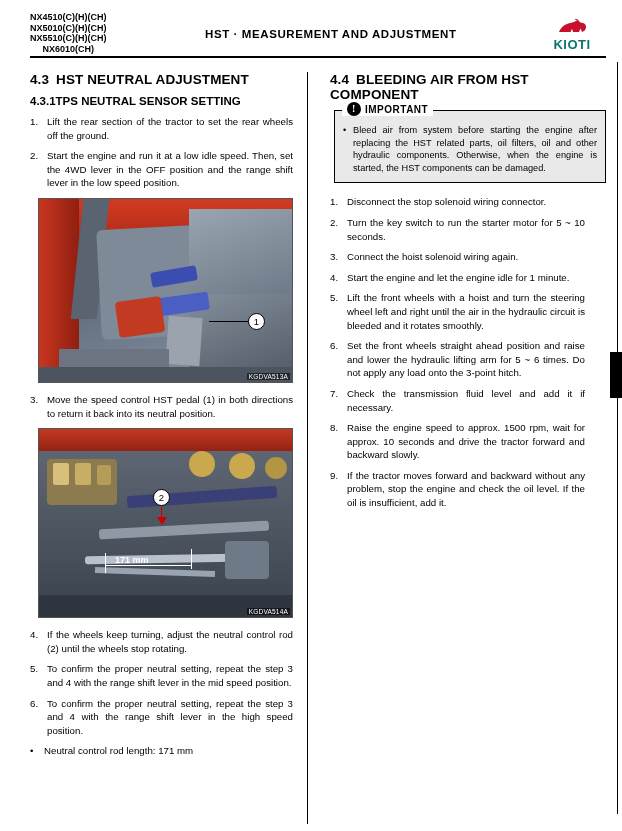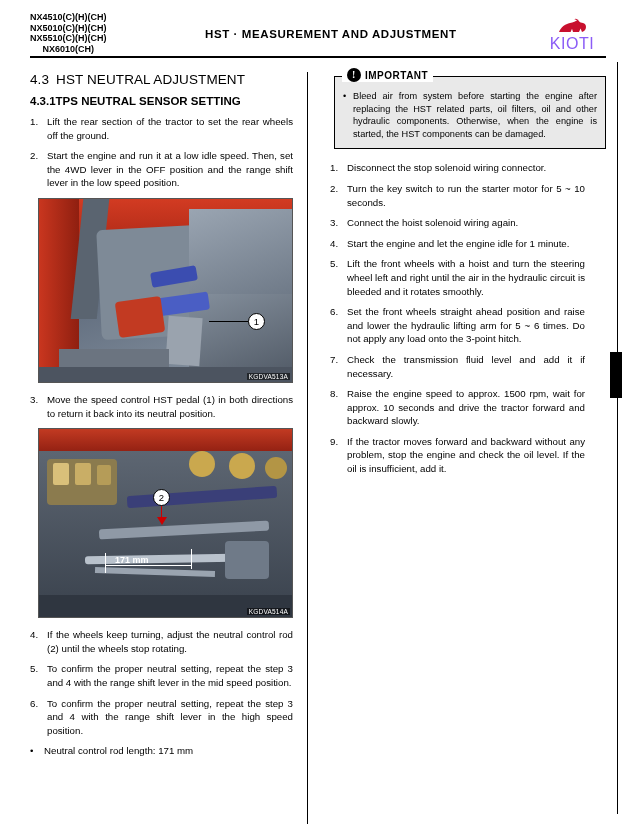--- a/index.html
+++ b/index.html
@@ -50,23 +50,23 @@
     text-align: center;
     width: 60px;
   }
   .brand .mark {
     display: block;
     height: 17px;
     line-height: 17px;
   }
   .brand .mark svg { display: block; margin: 0 auto; }
   .brand .word {
-    font-size: 16px;
-    font-weight: normal;
-    color: #8b5cf6;
+    font-size: 13px;
+    font-weight: bold;
+    color: #0f766e;
     letter-spacing: 0.5px;
     line-height: 13px;
   }
 
   
   .columns {
     display: flex;
     margin-top: 14px;
     gap: 0;
     height: 752px;
@@ -80,21 +80,21 @@
 
   .divider {
     width: 1px;
     background: #000;
     margin: 0 0px;
     align-self: stretch;
   }
 
   h2.sec {
     font-size: 13.5px;
-    font-weight: normal;
+    font-weight: bold;
     margin: 0 0 8px 0;
     letter-spacing: 0.1px;
   }
   h3.sub {
     font-size: 11.5px;
     font-weight: bold;
     margin: 0 0 8px 0;
     letter-spacing: 0px;
   }
   h2.sec .num { margin-right: 7px; }
@@ -335,20 +335,23 @@
       <div class="bullet-line">
         <span class="mk">•</span>
         <span>Neutral control rod length: 171 mm</span>
       </div>
     </div>
 
     <div class="divider"></div>
 
     <div class="col right">
 
+      <h2 class="sec">
+        <span class="num">4.4</span><span>BLEEDING AIR FROM HST COMPONENT</span>
+      </h2>
 
       <div class="important-wrap">
         <div class="important-head">
           <span class="excl">!</span>
           <span>IMPORTANT</span>
         </div>
         <div class="important-box">
           <div class="imp-body">
             <span class="mk">•</span>
             <span>Bleed air from system before starting the engine after replacing the HST related parts, oil filters, oil and other hydraulic components. Otherwise, when the engine is started, the HST components can be damaged.</span>

